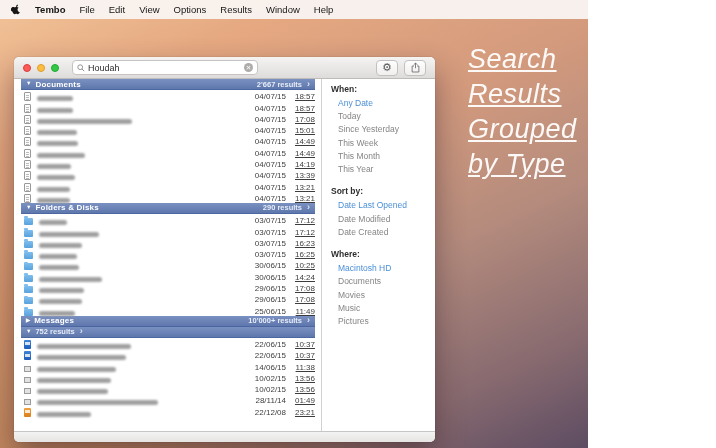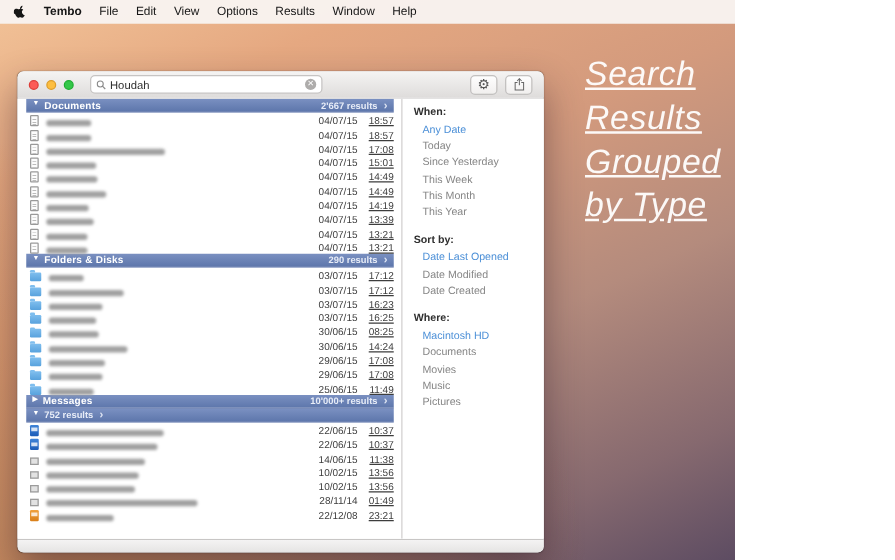--- a/index.html
+++ b/index.html
@@ -279,21 +279,21 @@
             <span class="bar" style="width: 38px;"></span>
             <span class="spacer"></span>
             <span class="date">03/07/15</span>
             <span class="time">16:25</span>
           </div>
           <div class="row">
             <span class="ricon icon-folder"></span>
             <span class="bar" style="width: 40px;"></span>
             <span class="spacer"></span>
             <span class="date">30/06/15</span>
-            <span class="time">08:25</span>
+            <span class="time">10:25</span>
           </div>
           <div class="row">
             <span class="ricon icon-folder"></span>
             <span class="bar" style="width: 63px;"></span>
             <span class="spacer"></span>
             <span class="date">30/06/15</span>
             <span class="time">14:24</span>
           </div>
           <div class="row">
             <span class="ricon icon-folder"></span>

